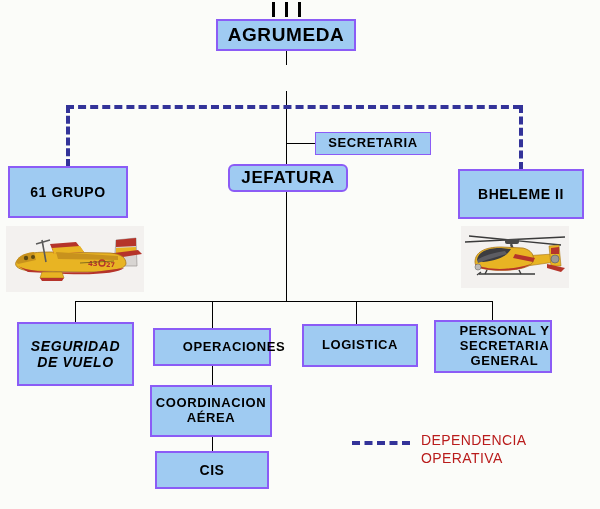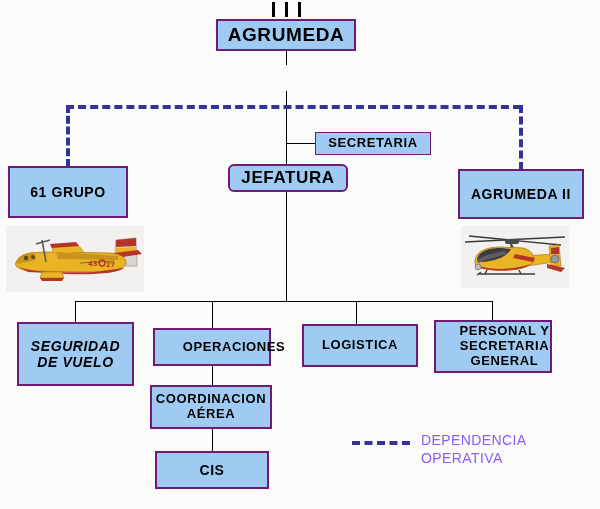--- a/index.html
+++ b/index.html
@@ -14,21 +14,21 @@
     background: #fbfcf9;
     font-family: "Liberation Sans", sans-serif;
     overflow: hidden;
   }
 
   
   .node {
     position: absolute;
     box-sizing: border-box;
     background: #9fcbf2;
-    border: 2px solid #701a75;
+    border: 2px solid #8b5cf6;
     display: flex;
     align-items: center;
     justify-content: center;
     text-align: center;
     color: #000000;
     font-weight: bold;
     letter-spacing: 0.6px;
     line-height: 1.15;
     z-index: 5;
   }
@@ -77,21 +77,21 @@
   }
   .legend-swatch {
     width: 58px;
     height: 0;
     border-top: 4px dashed #333399;
     margin-top: 9px;
     margin-right: 11px;
     flex: none;
   }
   .legend-label {
-    color: #8b5cf6;
+    color: #b91c1c;
     font-size: 14px;
     line-height: 1.28;
     letter-spacing: 0.4px;
     white-space: pre-line;
   }
 
   
   .photo {
     position: absolute;
     z-index: 4;
@@ -132,34 +132,34 @@
 
   <div class="node" style="left:216px; top:19px; width:140px; height:32px; font-size:19px;">AGRUMEDA</div>
 
 
   <div class="node thin" style="left:315px; top:132px; width:116px; height:23px; font-size:13px;">SECRETARIA</div>
 
   <div class="node" style="left:228px; top:164px; width:120px; height:28px; font-size:17px;border-radius:6px;">JEFATURA</div>
 
   <div class="node" style="left:8px; top:166px; width:120px; height:52px; font-size:14px;">61 GRUPO</div>
 
-  <div class="node" style="left:458px; top:169px; width:126px; height:50px; font-size:14px;">AGRUMEDA II</div>
+  <div class="node" style="left:458px; top:169px; width:126px; height:50px; font-size:14px;">BHELEME II</div>
 
   <div class="node" style="left:17px; top:322px; width:117px; height:64px; font-size:14px; white-space:pre-line;font-style:italic;">SEGURIDAD
 DE VUELO</div>
 
   <div class="node" style="left:153px; top:328px; width:118px; height:38px; font-size:13px;padding-left:44px;">OPERACIONES</div>
 
   <div class="node" style="left:302px; top:324px; width:116px; height:43px; font-size:13px;">LOGISTICA</div>
 
   <div class="node" style="left:434px; top:320px; width:118px; height:53px; font-size:13px; white-space:pre-line;padding-left:23px;">PERSONAL Y
 SECRETARIA
 GENERAL</div>
 
-  <div class="node" style="left:150px; top:385px; width:122px; height:44px; font-size:13px; white-space:pre-line;">COORDINACION
+  <div class="node" style="left:150px; top:385px; width:122px; height:52px; font-size:13px; white-space:pre-line;">COORDINACION
 AÉREA</div>
 
   <div class="node" style="left:155px; top:451px; width:114px; height:38px; font-size:14px;">CIS</div>
 
   <div class="photo" style="left:6px; top:226px; width:138px; height:66px;">
     <svg width="138" height="66" viewBox="0 0 138 66">
       <rect x="0" y="0" width="138" height="66" fill="#f3f1ef"></rect>
 
       <path d="M108 40 L110 14 L130 12 L131 40 Z" fill="#d8d5d2" stroke="#9b9794" stroke-width="0.7"></path>
       <path d="M110 14 L130 12 L130 20 L110 21 Z" fill="#b5342a"></path>

